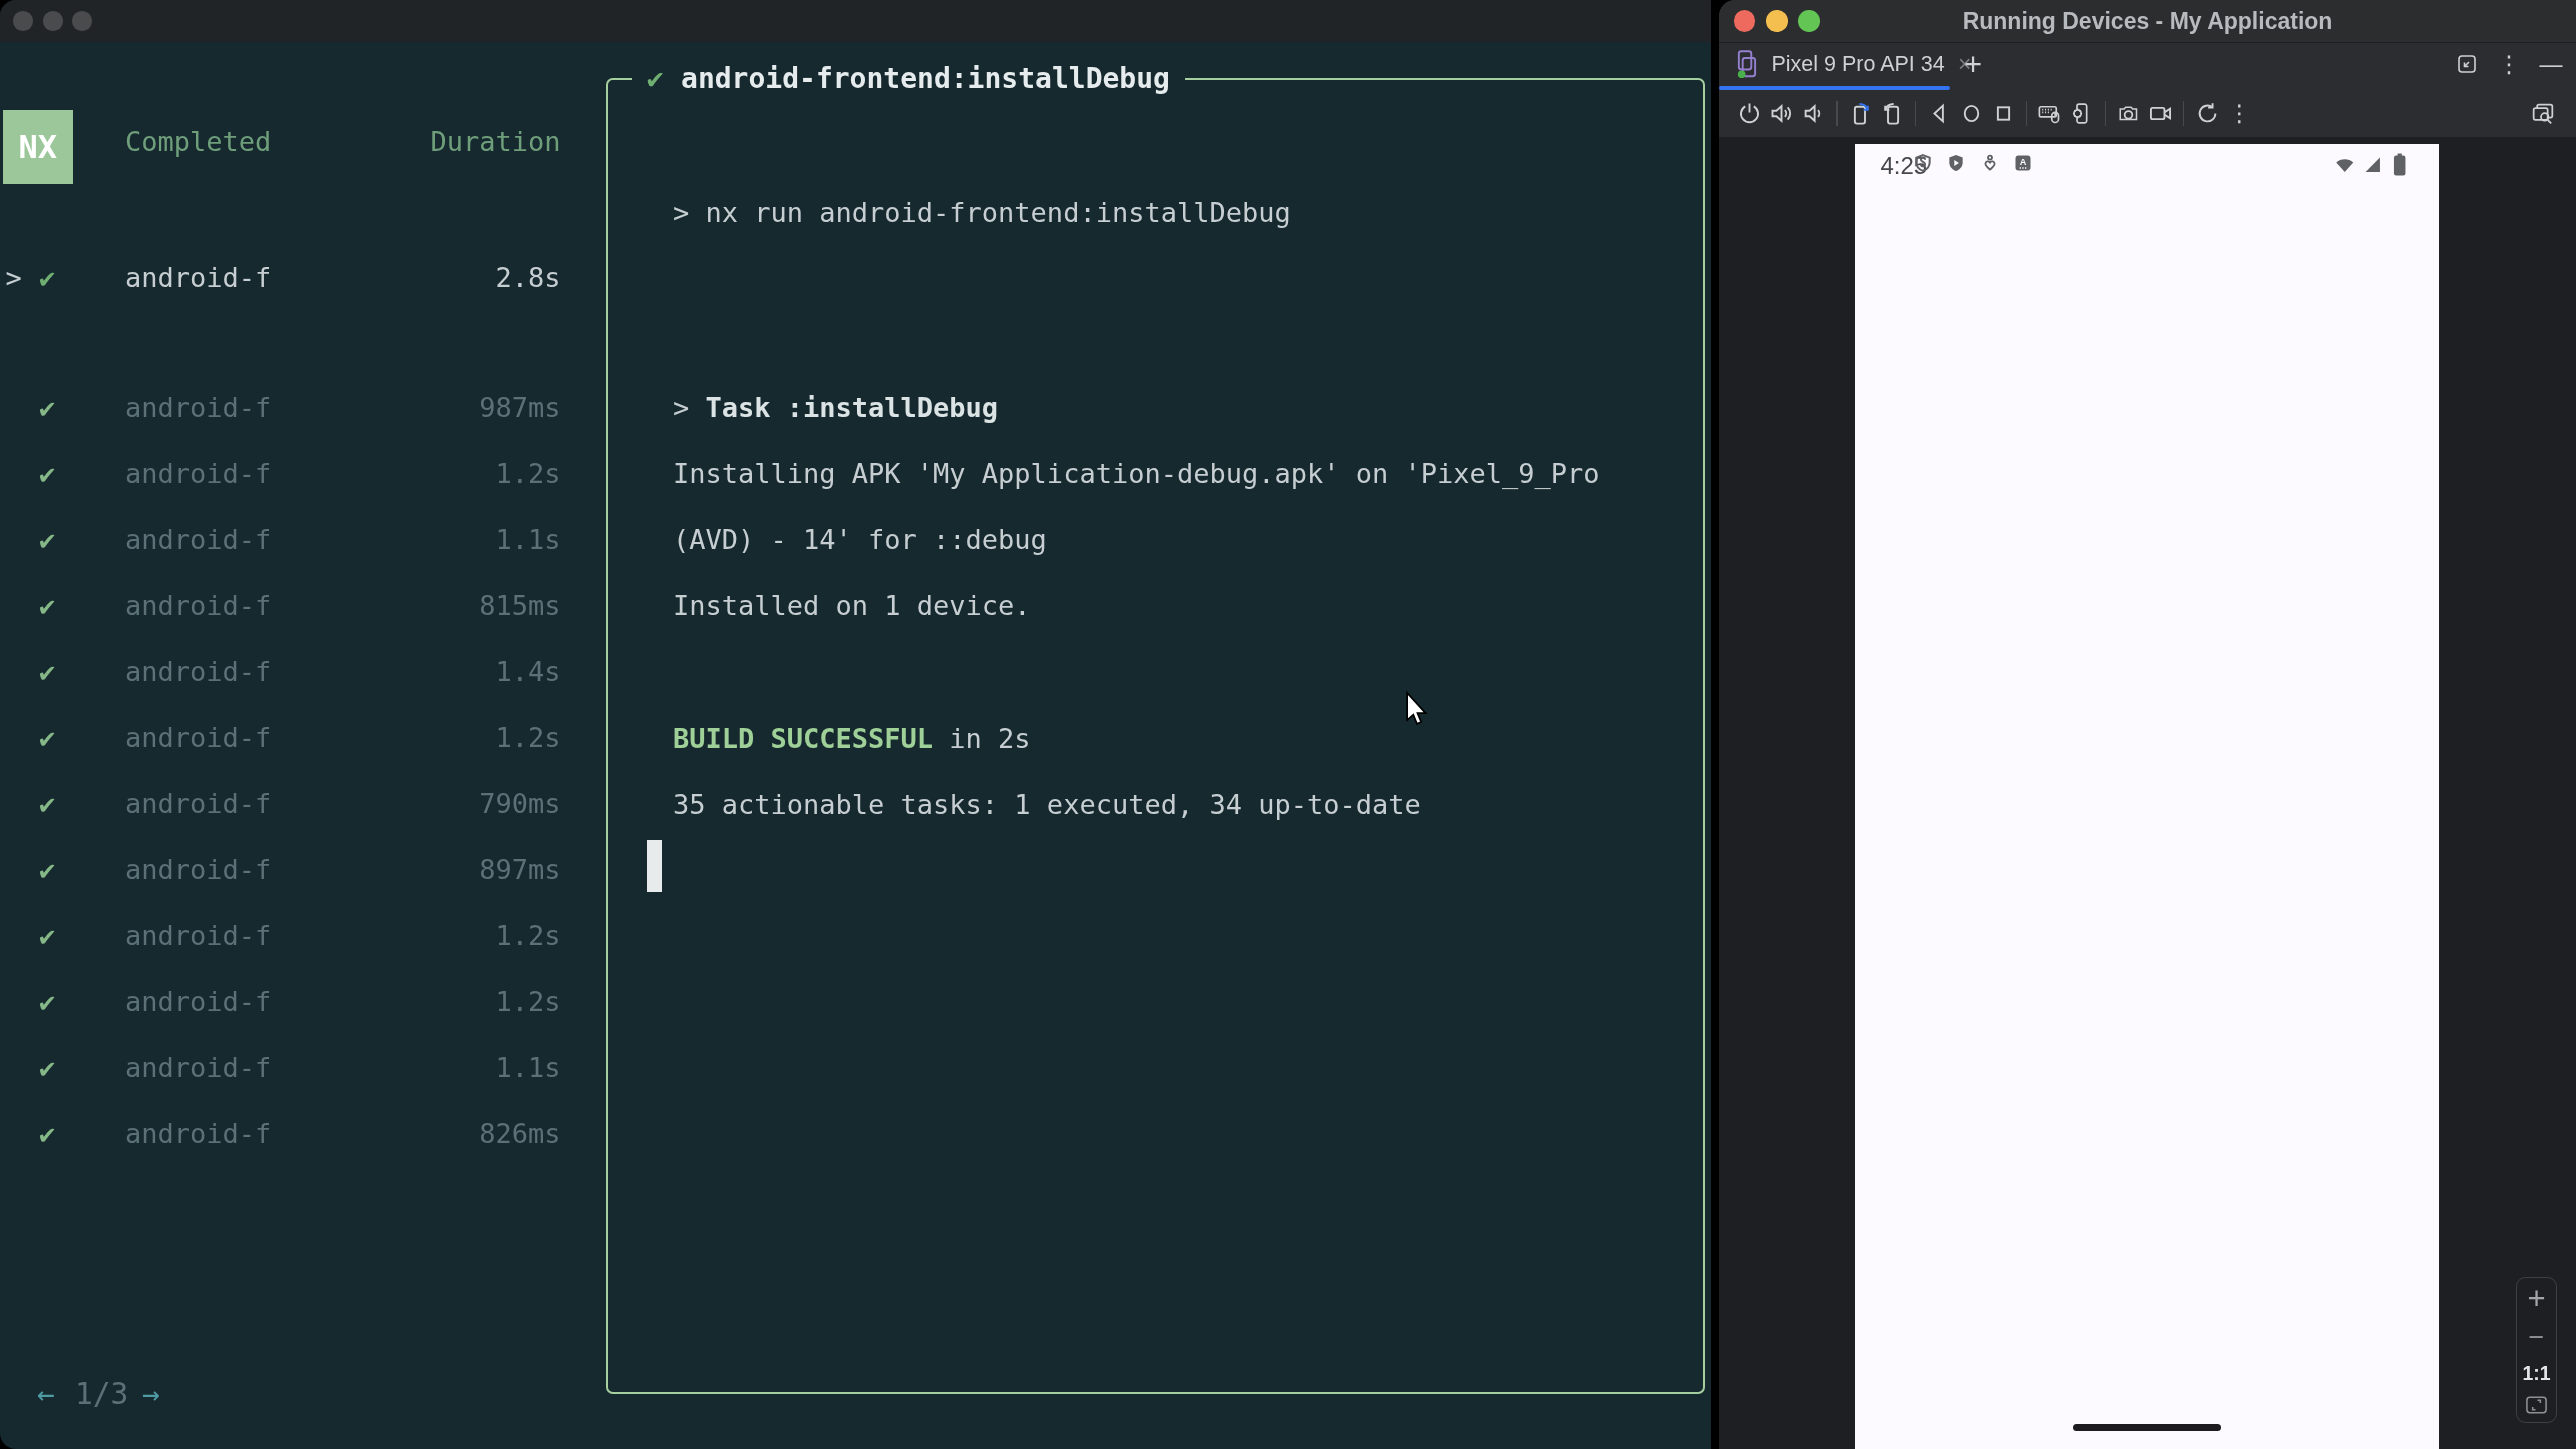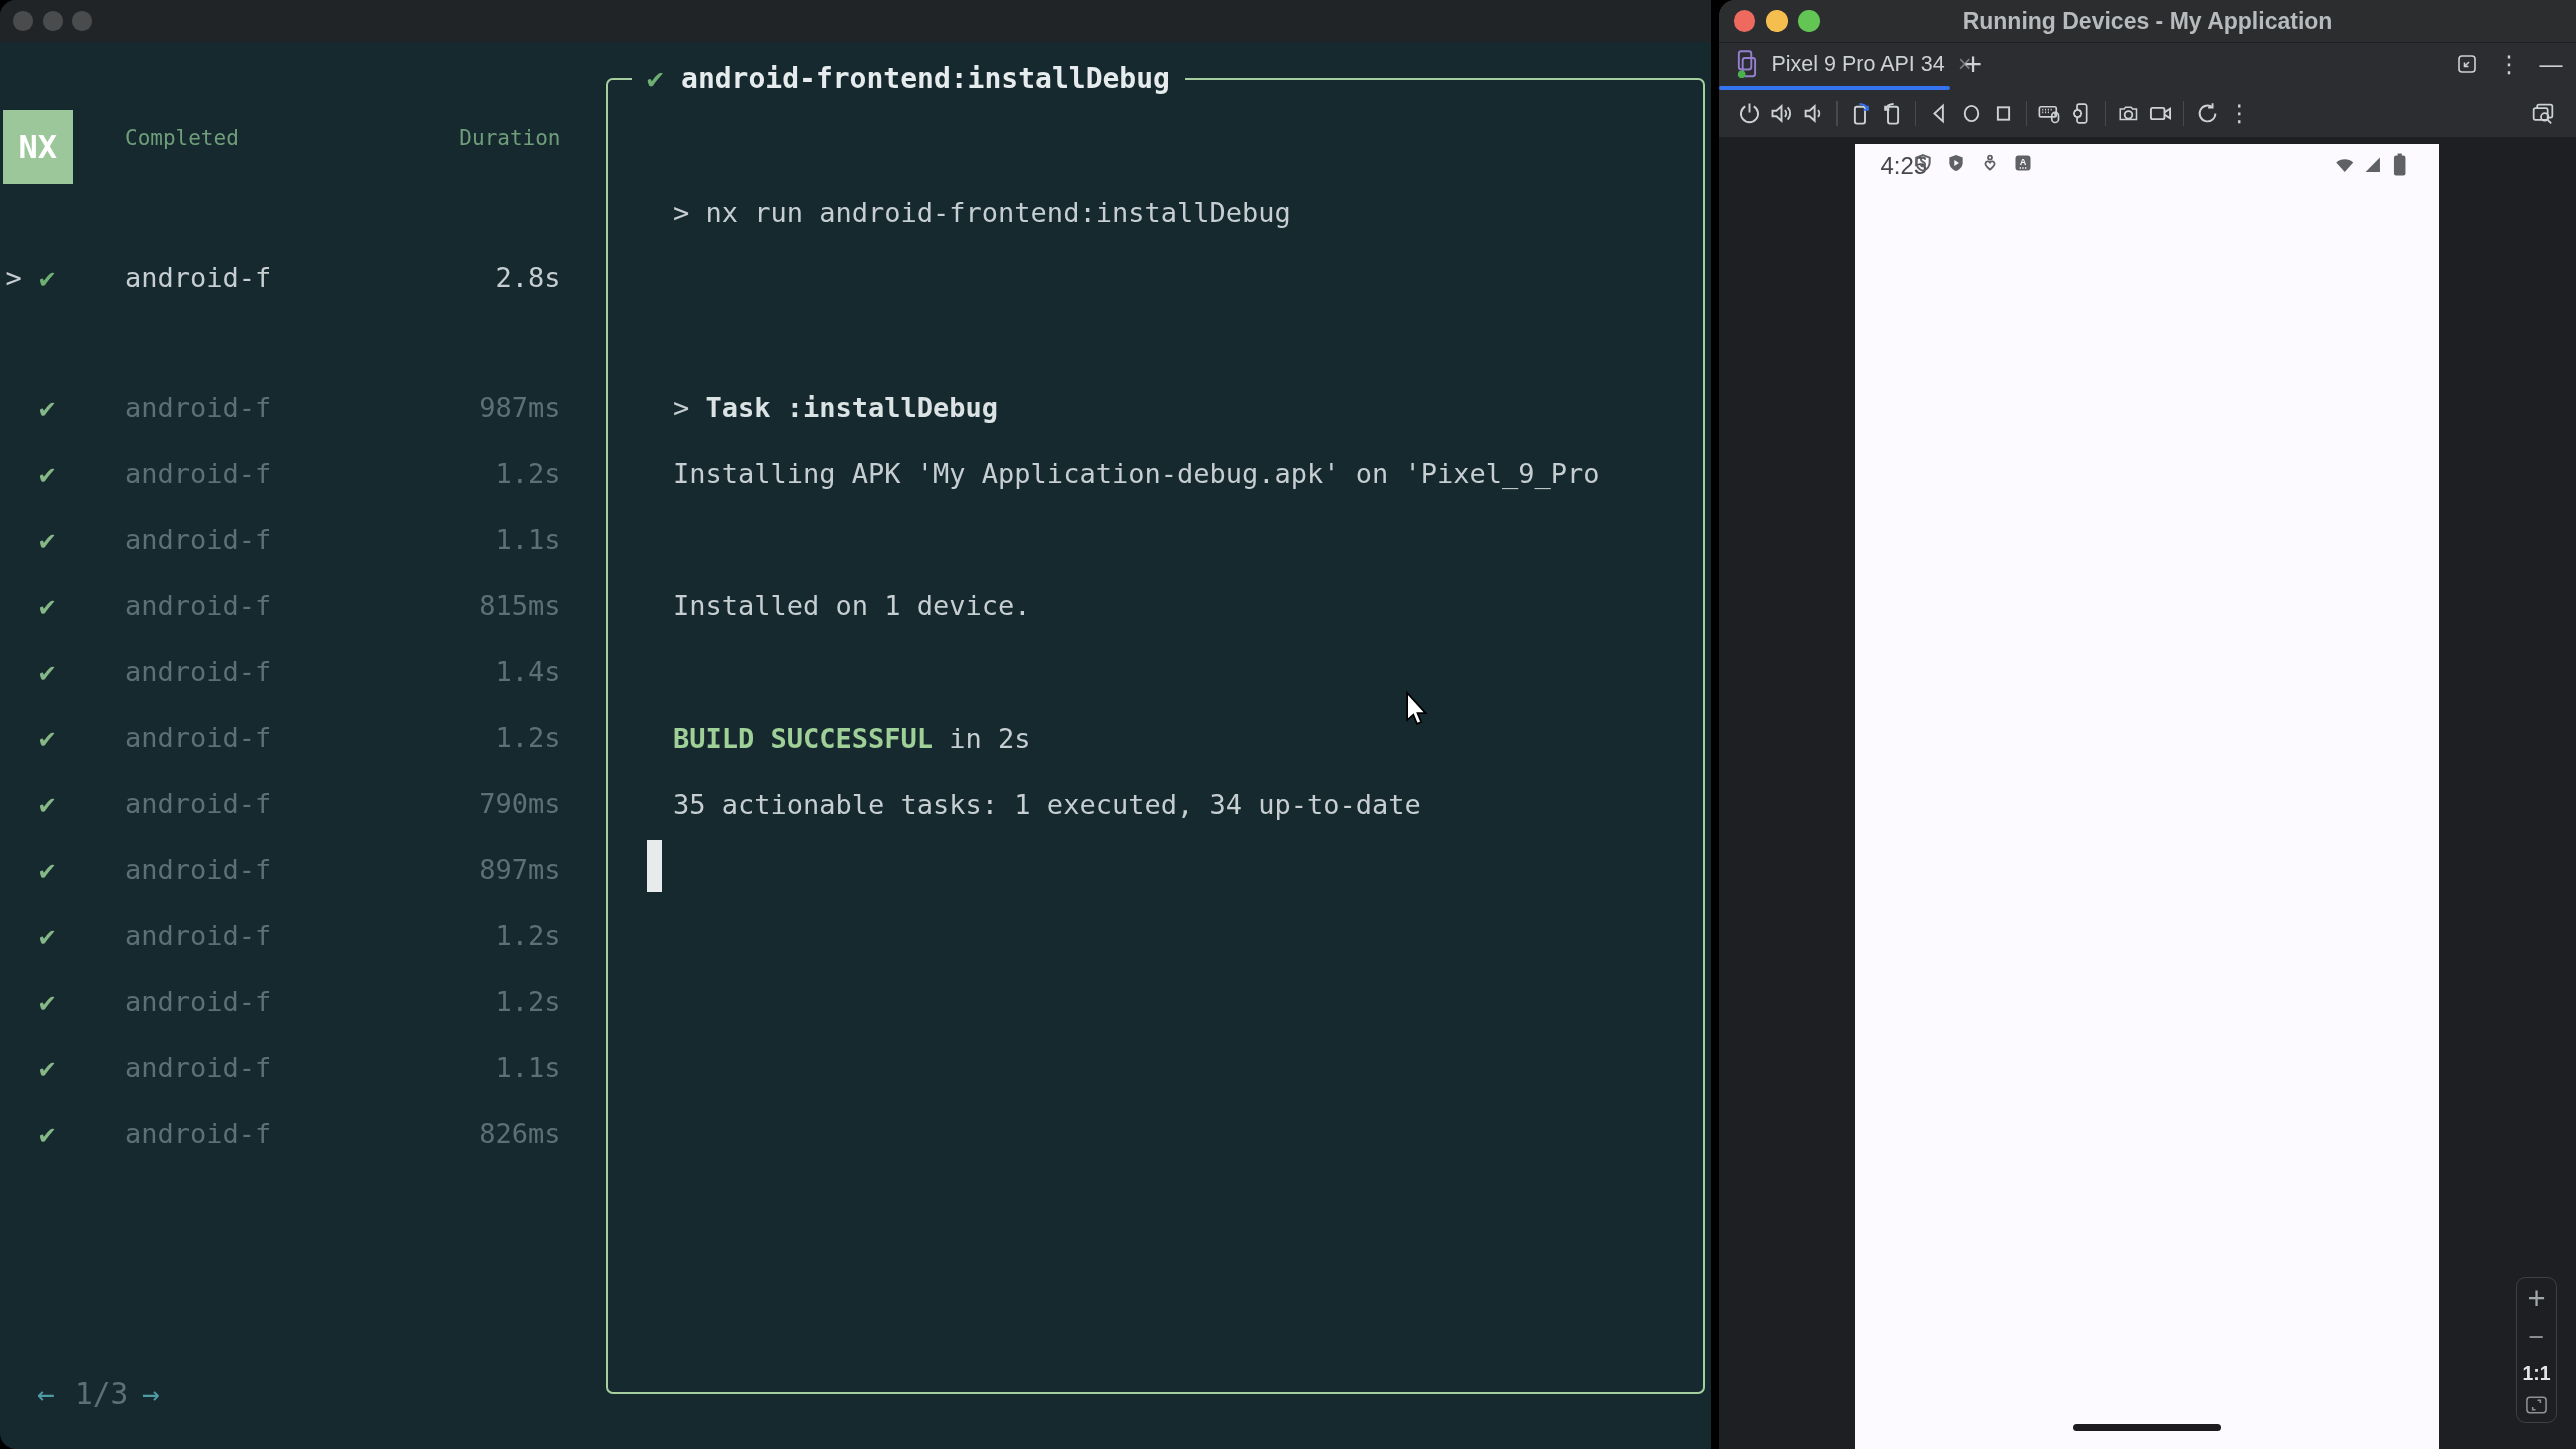--- a/index.html
+++ b/index.html
@@ -7,21 +7,21 @@
 
   
   .lwin{position:absolute;left:0;top:0;width:1711px;height:1449px;background:#16292f;border-radius:16px 0 0 16px;overflow:hidden;}
   .lwin-titlebar{position:absolute;left:0;top:0;width:100%;height:42px;background:#212426;}
   .mac-dot{position:absolute;top:11.4px;width:19.5px;height:19.5px;border-radius:50%;background:#494b4c;}
   .lwin-titlebar .d1{left:13.4px}.lwin-titlebar .d2{left:43px}.lwin-titlebar .d3{left:72px}
 
   
   .nx-badge{position:absolute;left:2.7px;top:110px;width:70px;height:74px;background:#9cc79b;color:#fff;
     display:flex;align-items:center;justify-content:center;font-size:32px;font-weight:bold;}
-  .cols{position:absolute;left:0;top:126px;width:590px;height:40px;font-size:21px;color:#6f9e7b;}
+  .cols{position:absolute;left:0;top:126px;width:590px;height:40px;font-size:27px;color:#6f9e7b;}
   .col-completed{position:absolute;left:125px;top:0;}
   .col-duration{position:absolute;right:29.5px;top:0;}
   .sel-row{position:absolute;left:0;top:250px;width:590px;height:54px;display:flex;align-items:center;font-size:27px;color:#c6ced1;}
   .sel-chevron{position:absolute;left:5.4px;color:#c6ced1;}
   .sel-check{position:absolute;left:39px;color:#6faf72;}
   .sel-name{position:absolute;left:125px;}
   .sel-dur{position:absolute;right:29.5px;}
   .task-list{position:absolute;left:0;top:374px;width:590px;}
   .task-row{position:relative;height:66px;width:100%;font-size:27px;color:#5b7077;}
   .task-row .check{position:absolute;left:39px;top:50%;transform:translateY(-50%);color:#85b787;}
@@ -202,20 +202,21 @@
 
     <div class="obox"></div>
     <div class="olegend">
       <span class="chk">✔</span>
       <span class="ttl">android-frontend:installDebug</span>
     </div>
 
     <div class="oline l-cmd">&gt; nx run android-frontend:installDebug</div>
     <div class="oline l-taskhdr"><span>&gt; </span><span class="bold-w">Task :installDebug</span></div>
     <div class="oline l-inst1">Installing APK 'My Application-debug.apk' on 'Pixel_9_Pro</div>
+    <div class="oline l-inst2">(AVD) - 14' for ::debug</div>
     <div class="oline l-done">Installed on 1 device.</div>
     <div class="oline l-build"><span class="green-b">BUILD SUCCESSFUL</span><span> in 2s</span></div>
     <div class="oline l-sum">35 actionable tasks: 1 executed, 34 up-to-date</div>
     <div class="cursor-block"></div>
   </div>
 
   <div class="rwin">
     <div class="rtitlebar">
       <div class="tl tl-red"></div>
       <div class="tl tl-yellow"></div>

